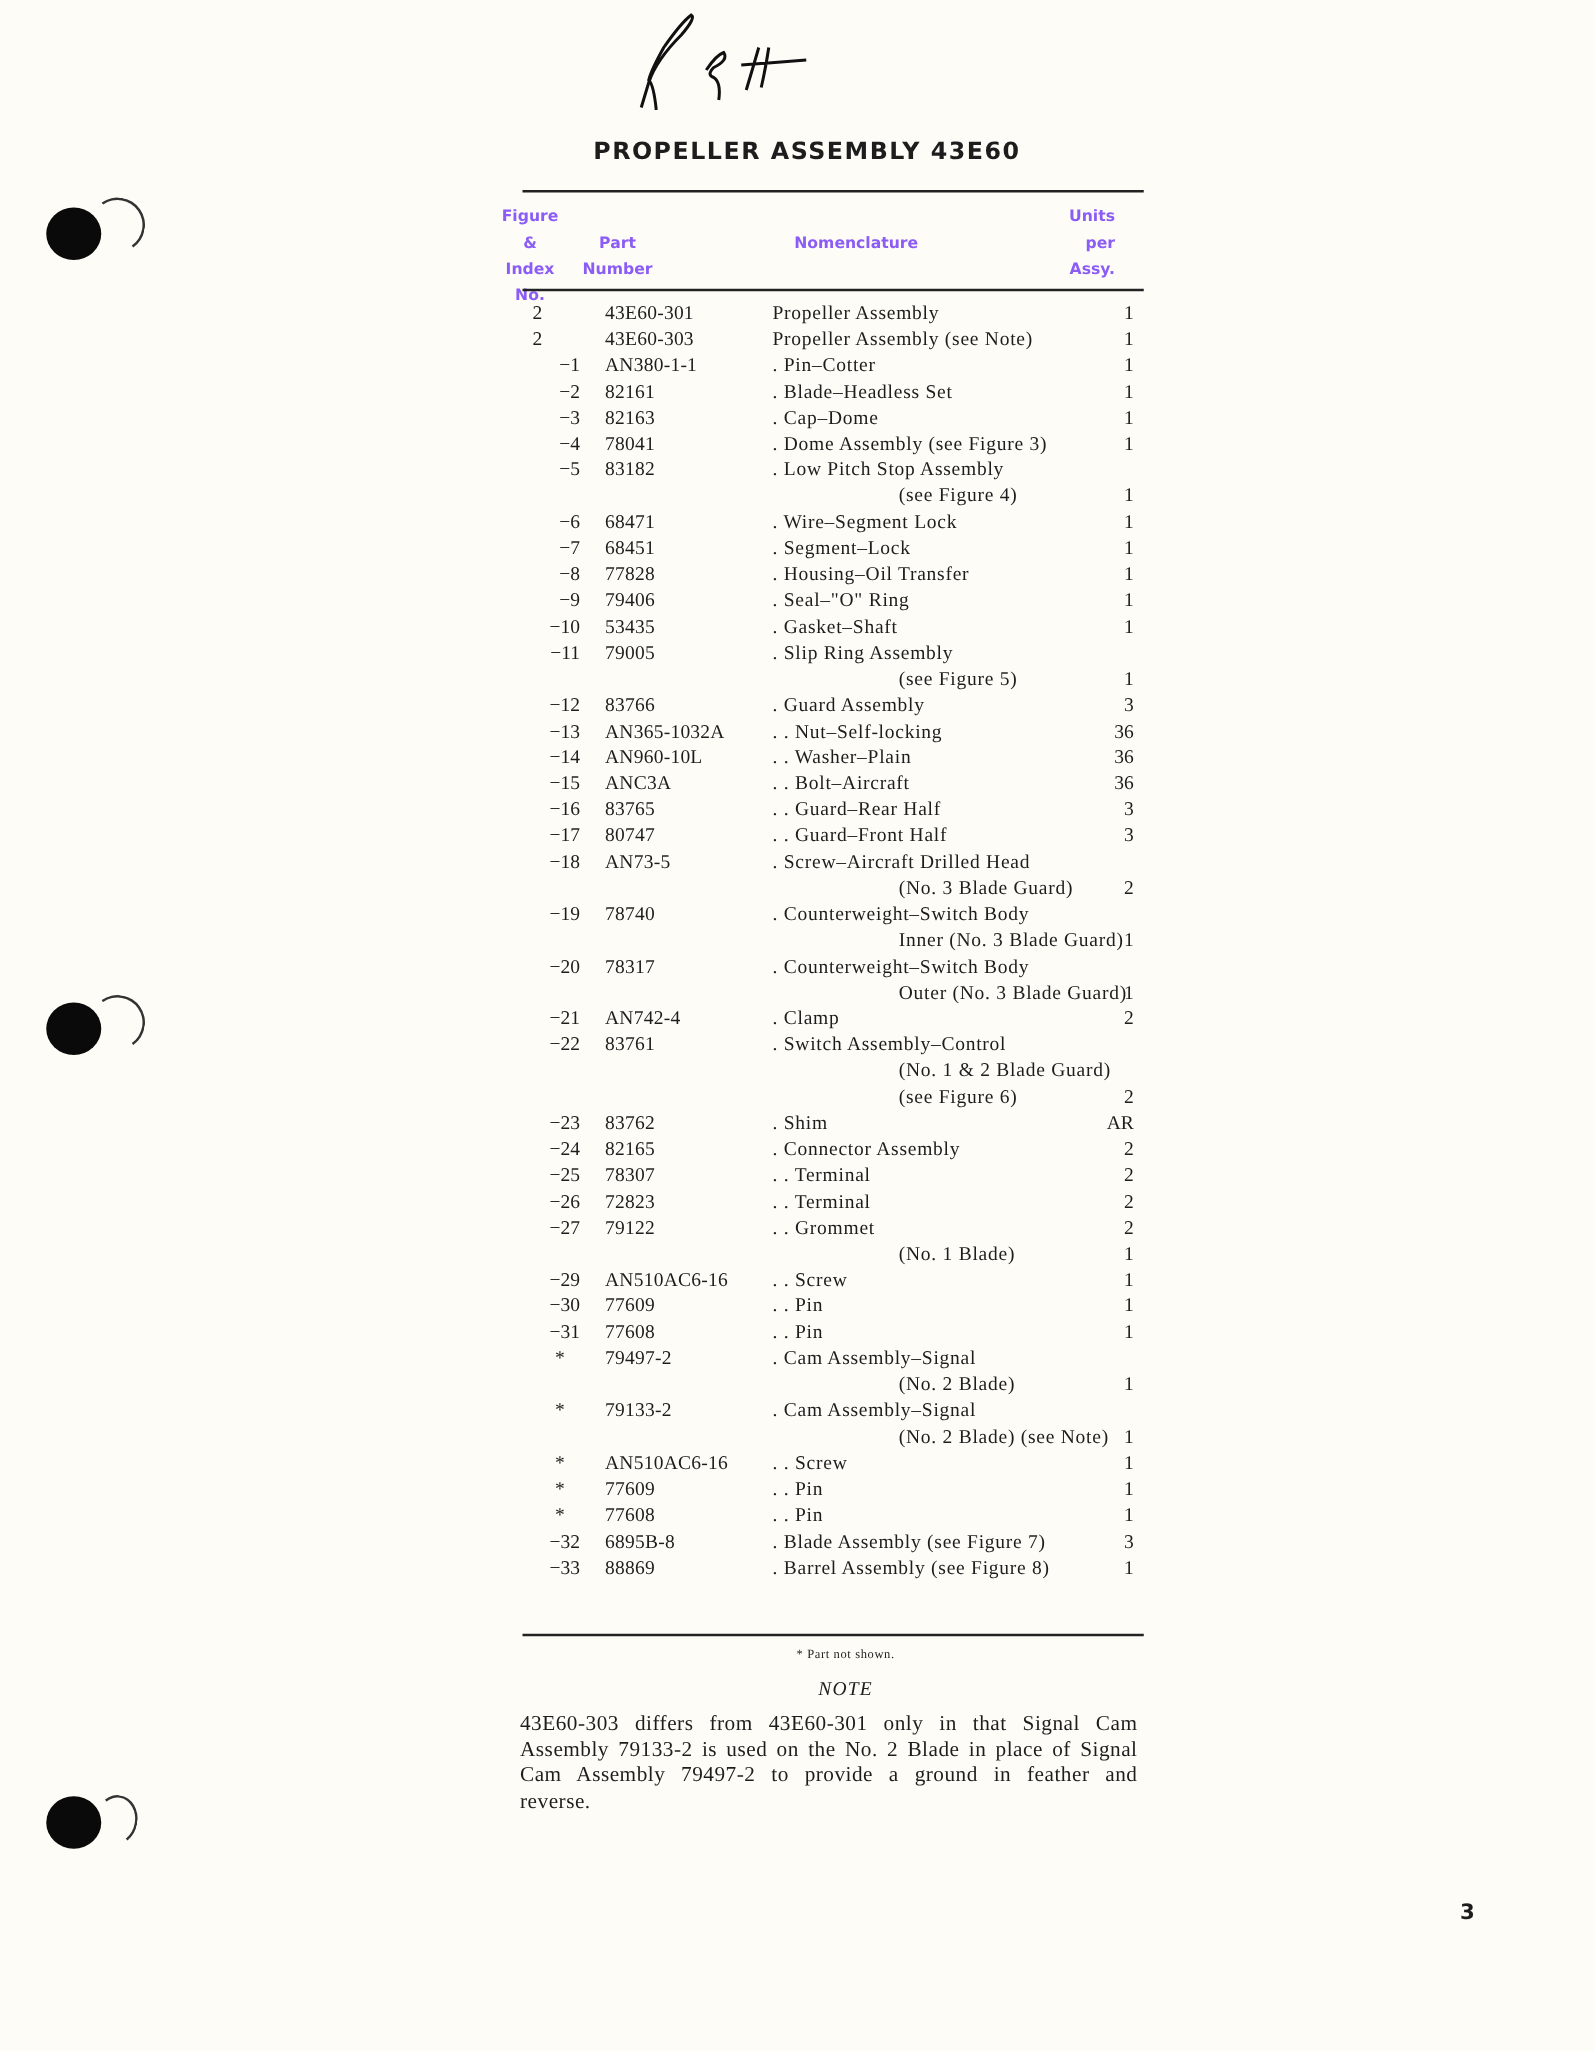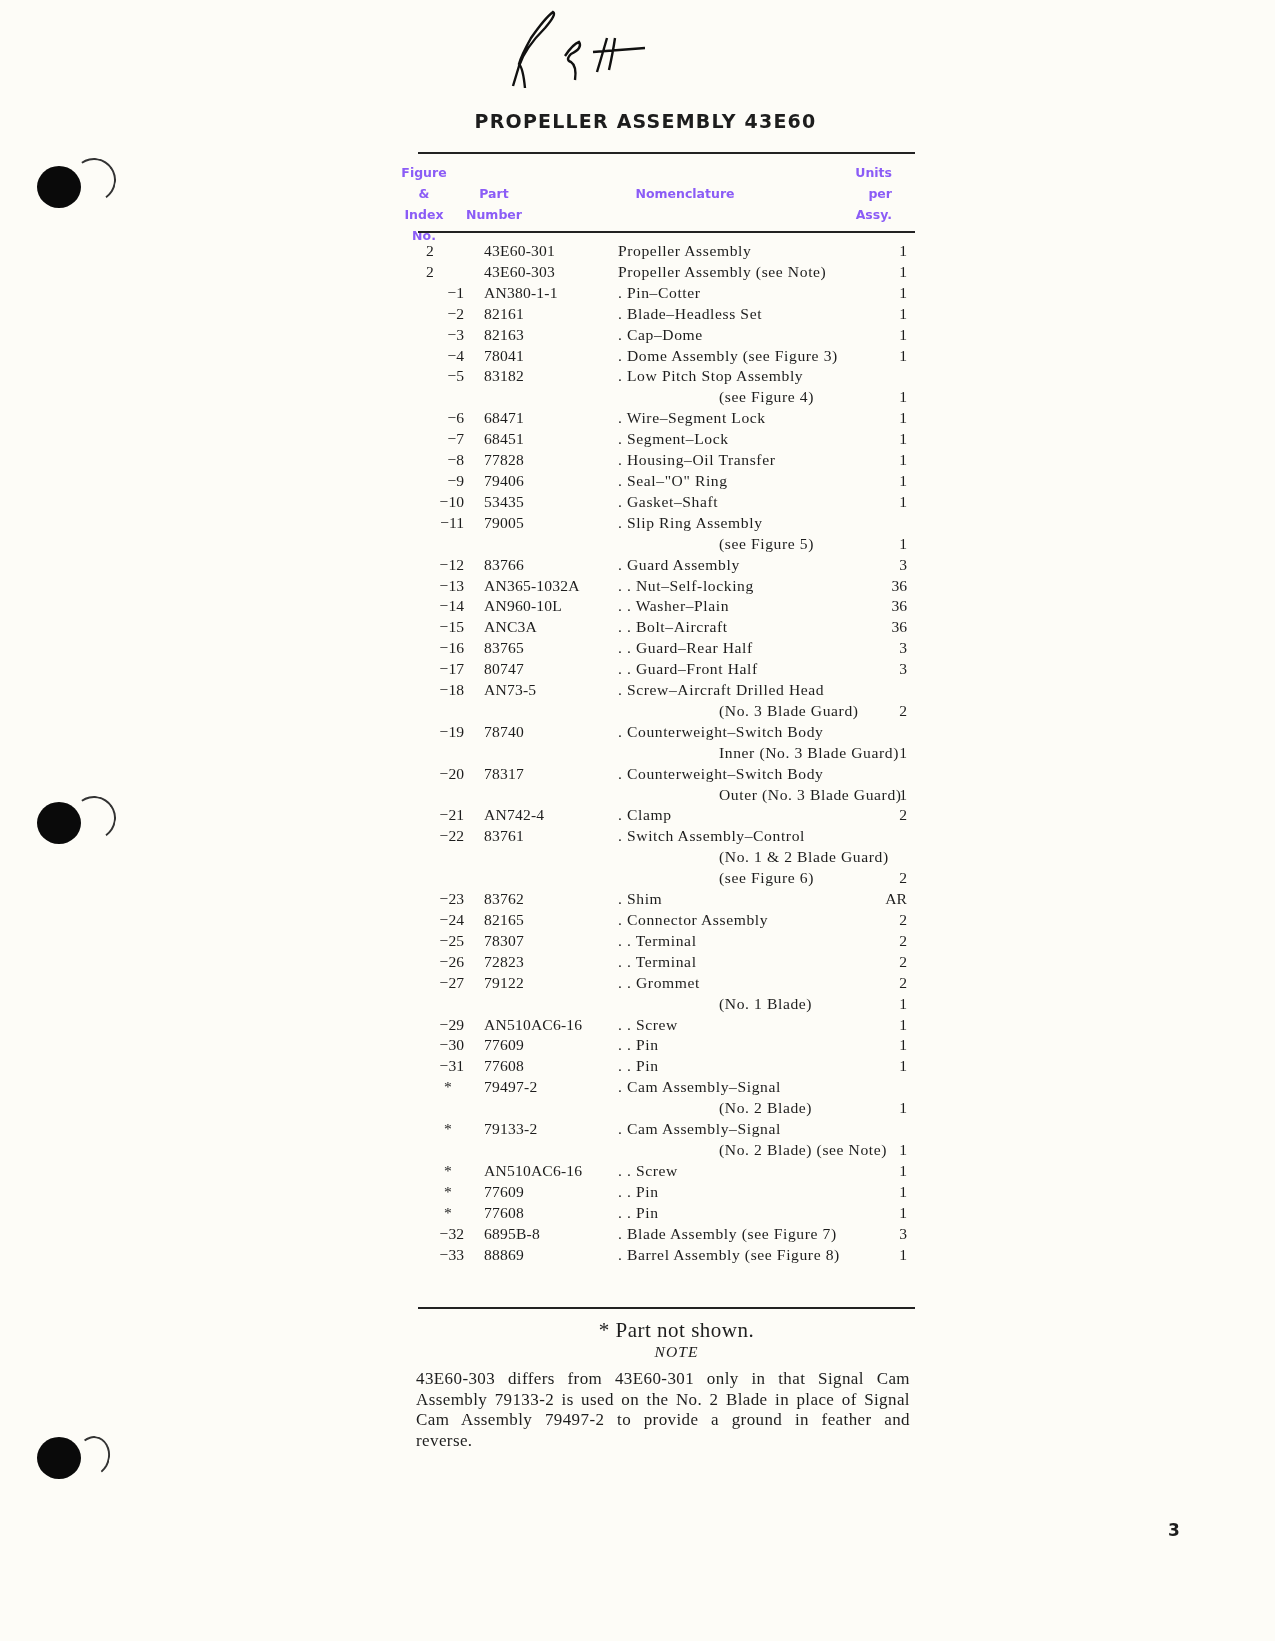--- a/index.html
+++ b/index.html
@@ -42,21 +42,21 @@
   .row { position: relative; height: 20.92px; white-space: nowrap; }
   .c-idx { position: absolute; left: 0; width: 46px; text-align: right; }
   .c-idx.fig { text-align: left; left: 8px; }
   .c-idx.star { text-align: center; width: 36px; left: 12px; }
   .c-part { position: absolute; left: 66px; letter-spacing: 0.2px; text-align: right; }
   .c-nom { position: absolute; left: 200px; letter-spacing: 0.6px; }
   .c-nom.cont { left: 269px; margin-left: 32px; }
   .c-units { position: absolute; right: 8px; text-align: right; }
   .footnote {
     position: absolute; left: 418px; width: 497px; top: 1318px; text-align: center;
-    font-size: 21px; letter-spacing: 0.5px; padding-left: 20px; box-sizing: border-box;
+    font-size: 10px; letter-spacing: 0.5px; padding-left: 20px; box-sizing: border-box;
   }
   .note-heading {
     position: absolute; left: 418px; width: 497px; top: 1343px; text-align: center;
     font-size: 15.6px; letter-spacing: 1px; padding-left: 20px; box-sizing: border-box; font-style: italic;
   }
   .note-body {
     position: absolute; left: 416px; width: 494px; top: 1369px;
     font-size: 17px; line-height: 20.5px; text-align: justify; letter-spacing: 0.4px;
     word-spacing: 2px;
   }

